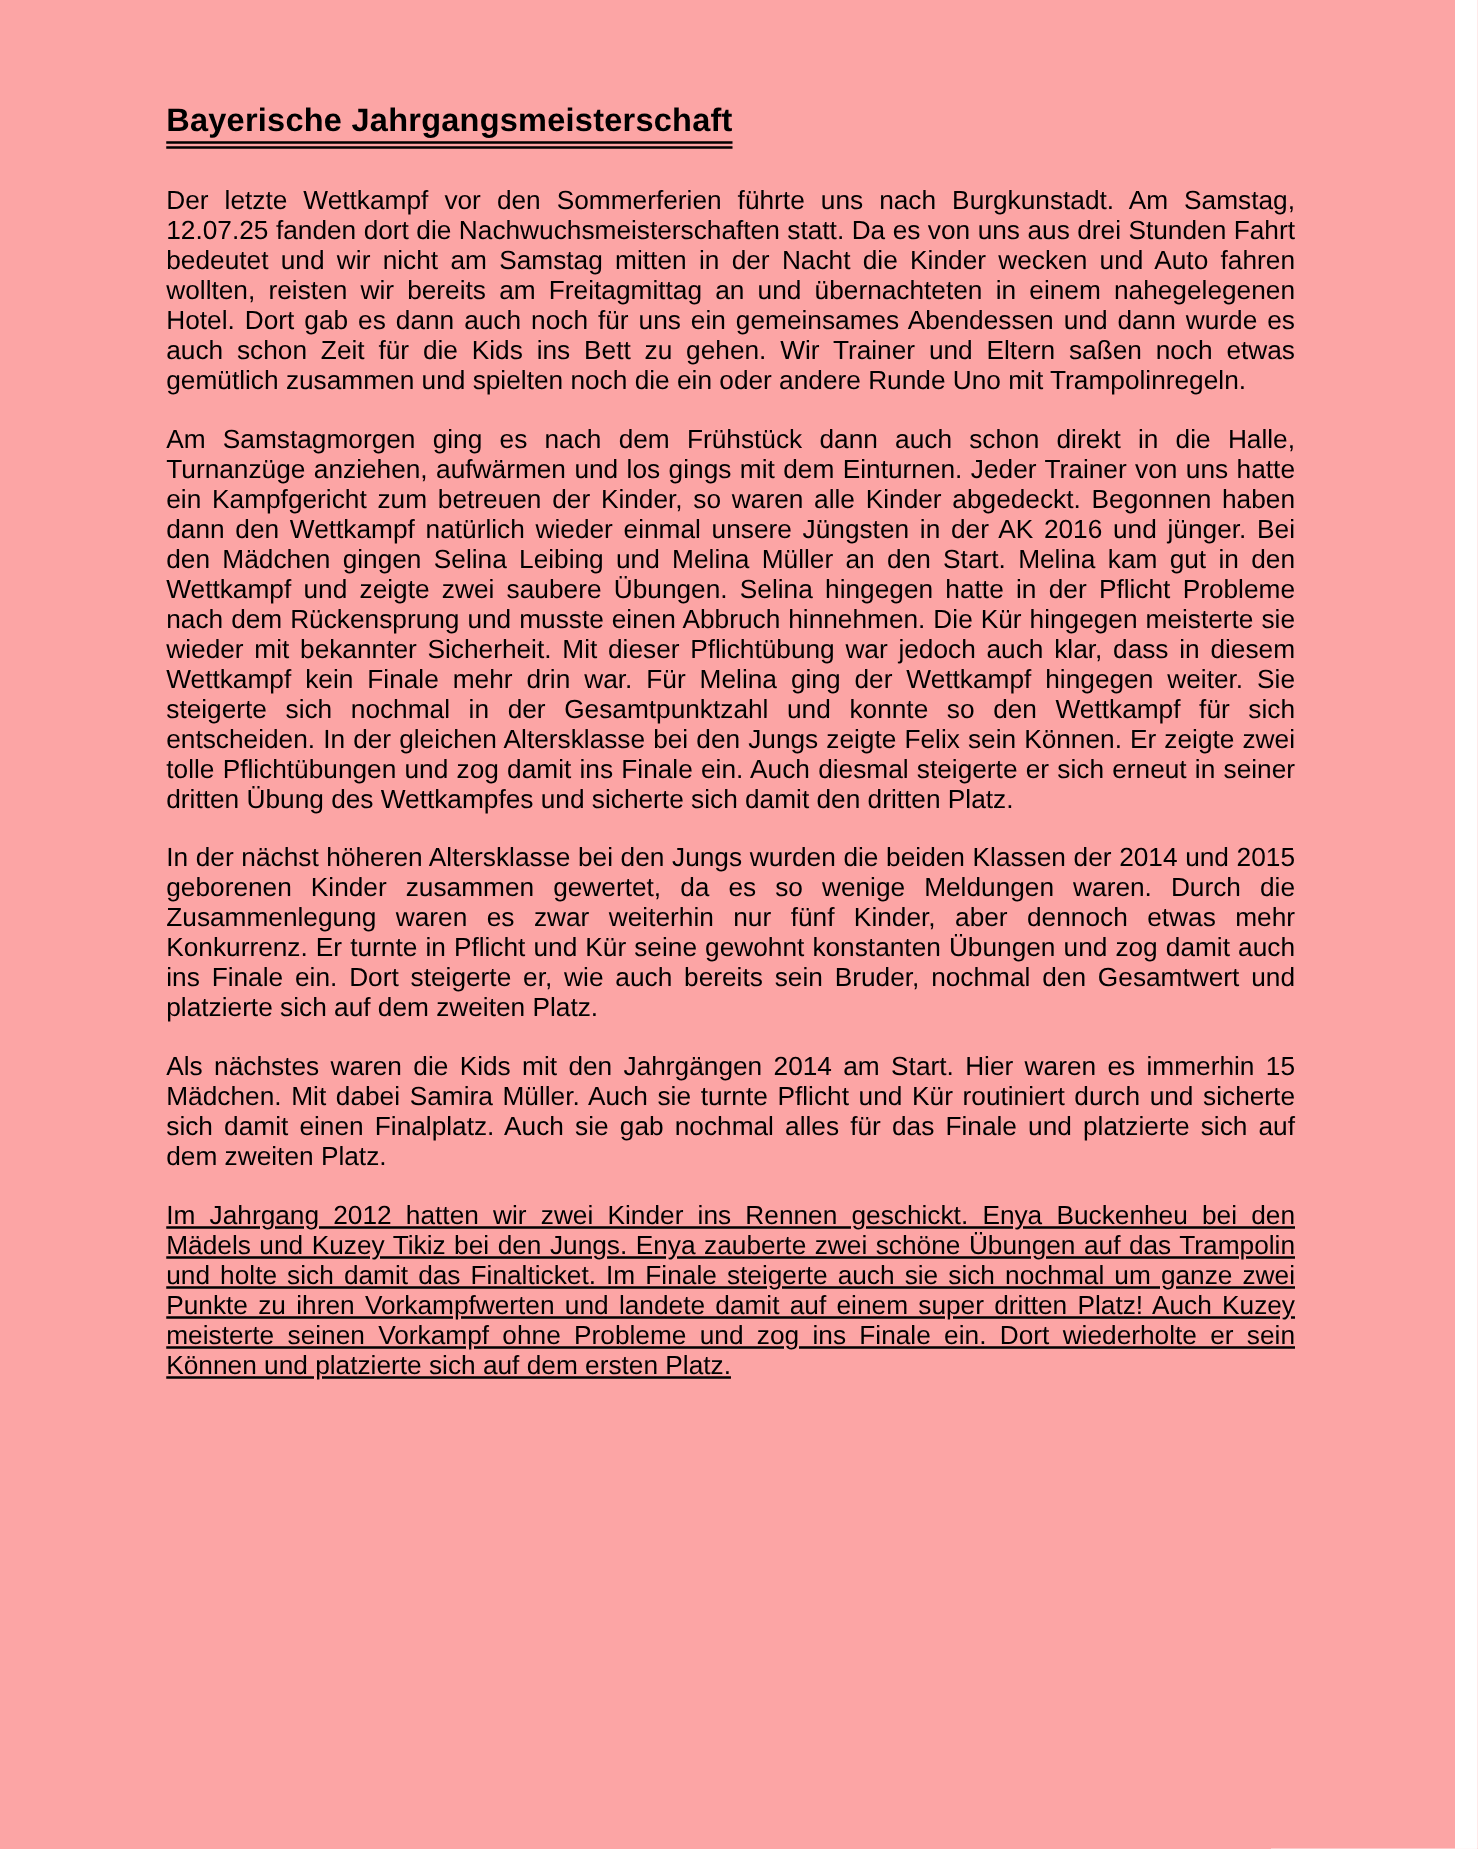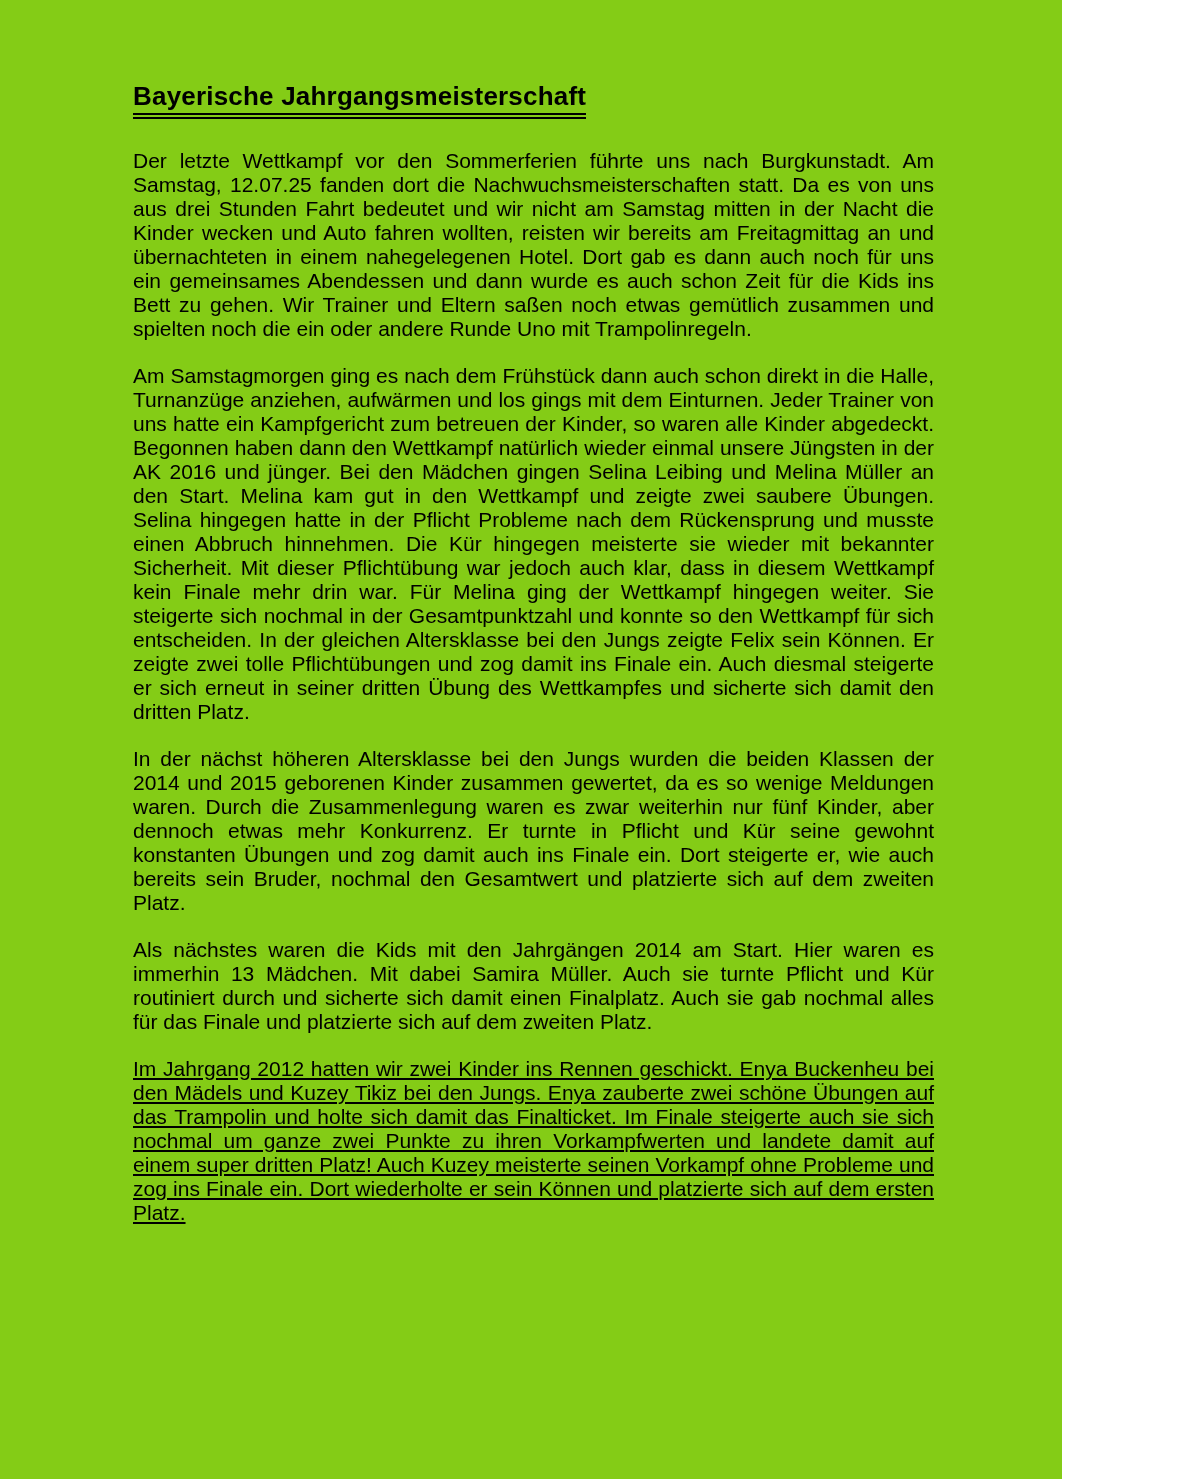--- a/index.html
+++ b/index.html
@@ -9,24 +9,24 @@
   }
   body {
     width: 1182px;
     height: 1479px;
     font-family: "Liberation Sans", "DejaVu Sans", sans-serif;
     color: #000000;
     overflow: hidden;
   }
   .page {
     box-sizing: border-box;
-    width: 1062px;
+    width: 1164px;
     height: 1479px;
     padding: 80px 128px 10px 133px;
-    background: #84cc16;
+    background: #fca5a5;
   }
   h1.doc-title {
     margin: 0 0 30px 0;
     font-size: 26px;
     font-weight: bold;
     line-height: 32px;
     letter-spacing: 0.2px;
   }
   h1.doc-title .title-underline {
     display: inline-block;
@@ -50,16 +50,16 @@
 
 <div class="page">
   <h1 class="doc-title"><span class="title-underline">Bayerische Jahrgangsmeisterschaft</span></h1>
 
   <p class="doc-paragraph">Der letzte Wettkampf vor den Sommerferien führte uns nach Burgkunstadt. Am Samstag, 12.07.25 fanden dort die Nachwuchsmeisterschaften statt. Da es von uns aus drei Stunden Fahrt bedeutet und wir nicht am Samstag mitten in der Nacht die Kinder wecken und Auto fahren wollten, reisten wir bereits am Freitagmittag an und übernachteten in einem nahegelegenen Hotel. Dort gab es dann auch noch für uns ein gemeinsames Abendessen und dann wurde es auch schon Zeit für die Kids ins Bett zu gehen. Wir Trainer und Eltern saßen noch etwas gemütlich zusammen und spielten noch die ein oder andere Runde Uno mit Trampolinregeln.</p>
 
   <p class="doc-paragraph">Am Samstagmorgen ging es nach dem Frühstück dann auch schon direkt in die Halle, Turnanzüge anziehen, aufwärmen und los gings mit dem Einturnen. Jeder Trainer von uns hatte ein Kampfgericht zum betreuen der Kinder, so waren alle Kinder abgedeckt. Begonnen haben dann den Wettkampf natürlich wieder einmal unsere Jüngsten in der AK 2016 und jünger. Bei den Mädchen gingen Selina Leibing und Melina Müller an den Start. Melina kam gut in den Wettkampf und zeigte zwei saubere Übungen. Selina hingegen hatte in der Pflicht Probleme nach dem Rückensprung und musste einen Abbruch hinnehmen. Die Kür hingegen meisterte sie wieder mit bekannter Sicherheit. Mit dieser Pflichtübung war jedoch auch klar, dass in diesem Wettkampf kein Finale mehr drin war. Für Melina ging der Wettkampf hingegen weiter. Sie steigerte sich nochmal in der Gesamtpunktzahl und konnte so den Wettkampf für sich entscheiden. In der gleichen Altersklasse bei den Jungs zeigte Felix sein Können. Er zeigte zwei tolle Pflichtübungen und zog damit ins Finale ein. Auch diesmal steigerte er sich erneut in seiner dritten Übung des Wettkampfes und sicherte sich damit den dritten Platz.</p>
 
   <p class="doc-paragraph">In der nächst höheren Altersklasse bei den Jungs wurden die beiden Klassen der 2014 und 2015 geborenen Kinder zusammen gewertet, da es so wenige Meldungen waren. Durch die Zusammenlegung waren es zwar weiterhin nur fünf Kinder, aber dennoch etwas mehr Konkurrenz. Er turnte in Pflicht und Kür seine gewohnt konstanten Übungen und zog damit auch ins Finale ein. Dort steigerte er, wie auch bereits sein Bruder, nochmal den Gesamtwert und platzierte sich auf dem zweiten Platz.</p>
 
-  <p class="doc-paragraph">Als nächstes waren die Kids mit den Jahrgängen 2014 am Start. Hier waren es immerhin 13 Mädchen. Mit dabei Samira Müller. Auch sie turnte Pflicht und Kür routiniert durch und sicherte sich damit einen Finalplatz. Auch sie gab nochmal alles für das Finale und platzierte sich auf dem zweiten Platz.</p>
+  <p class="doc-paragraph">Als nächstes waren die Kids mit den Jahrgängen 2014 am Start. Hier waren es immerhin 15 Mädchen. Mit dabei Samira Müller. Auch sie turnte Pflicht und Kür routiniert durch und sicherte sich damit einen Finalplatz. Auch sie gab nochmal alles für das Finale und platzierte sich auf dem zweiten Platz.</p>
 
   <p class="doc-paragraph">Im Jahrgang 2012 hatten wir zwei Kinder ins Rennen geschickt. Enya Buckenheu bei den Mädels und Kuzey Tikiz bei den Jungs. Enya zauberte zwei schöne Übungen auf das Trampolin und holte sich damit das Finalticket. Im Finale steigerte auch sie sich nochmal um ganze zwei Punkte zu ihren Vorkampfwerten und landete damit auf einem super dritten Platz! Auch Kuzey meisterte seinen Vorkampf ohne Probleme und zog ins Finale ein. Dort wiederholte er sein Können und platzierte sich auf dem ersten Platz.</p>
 </div>
 
 </body></html>

